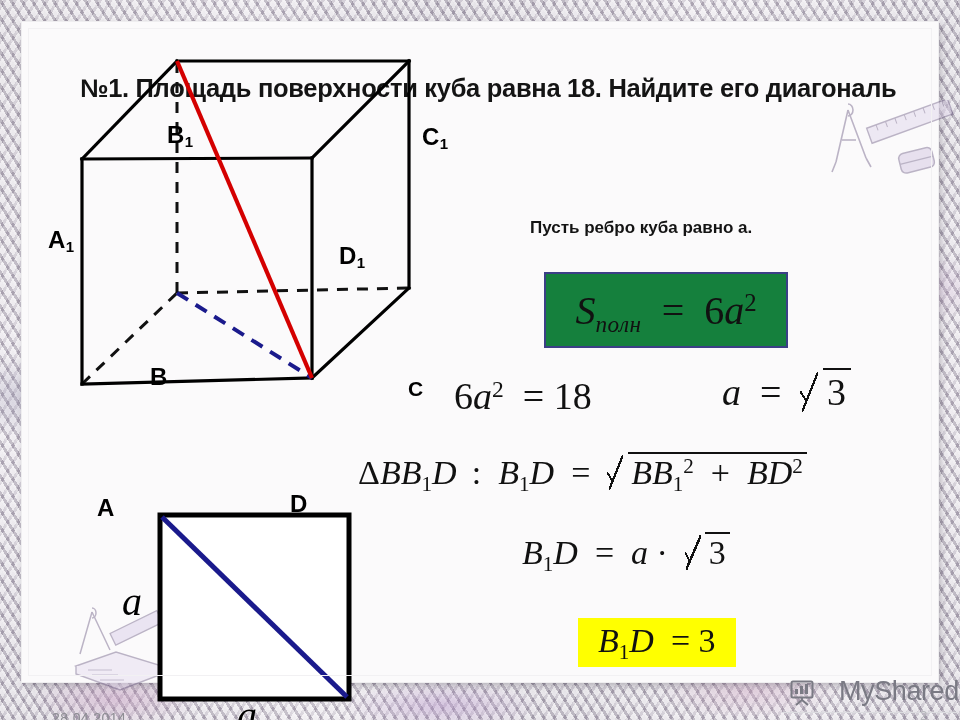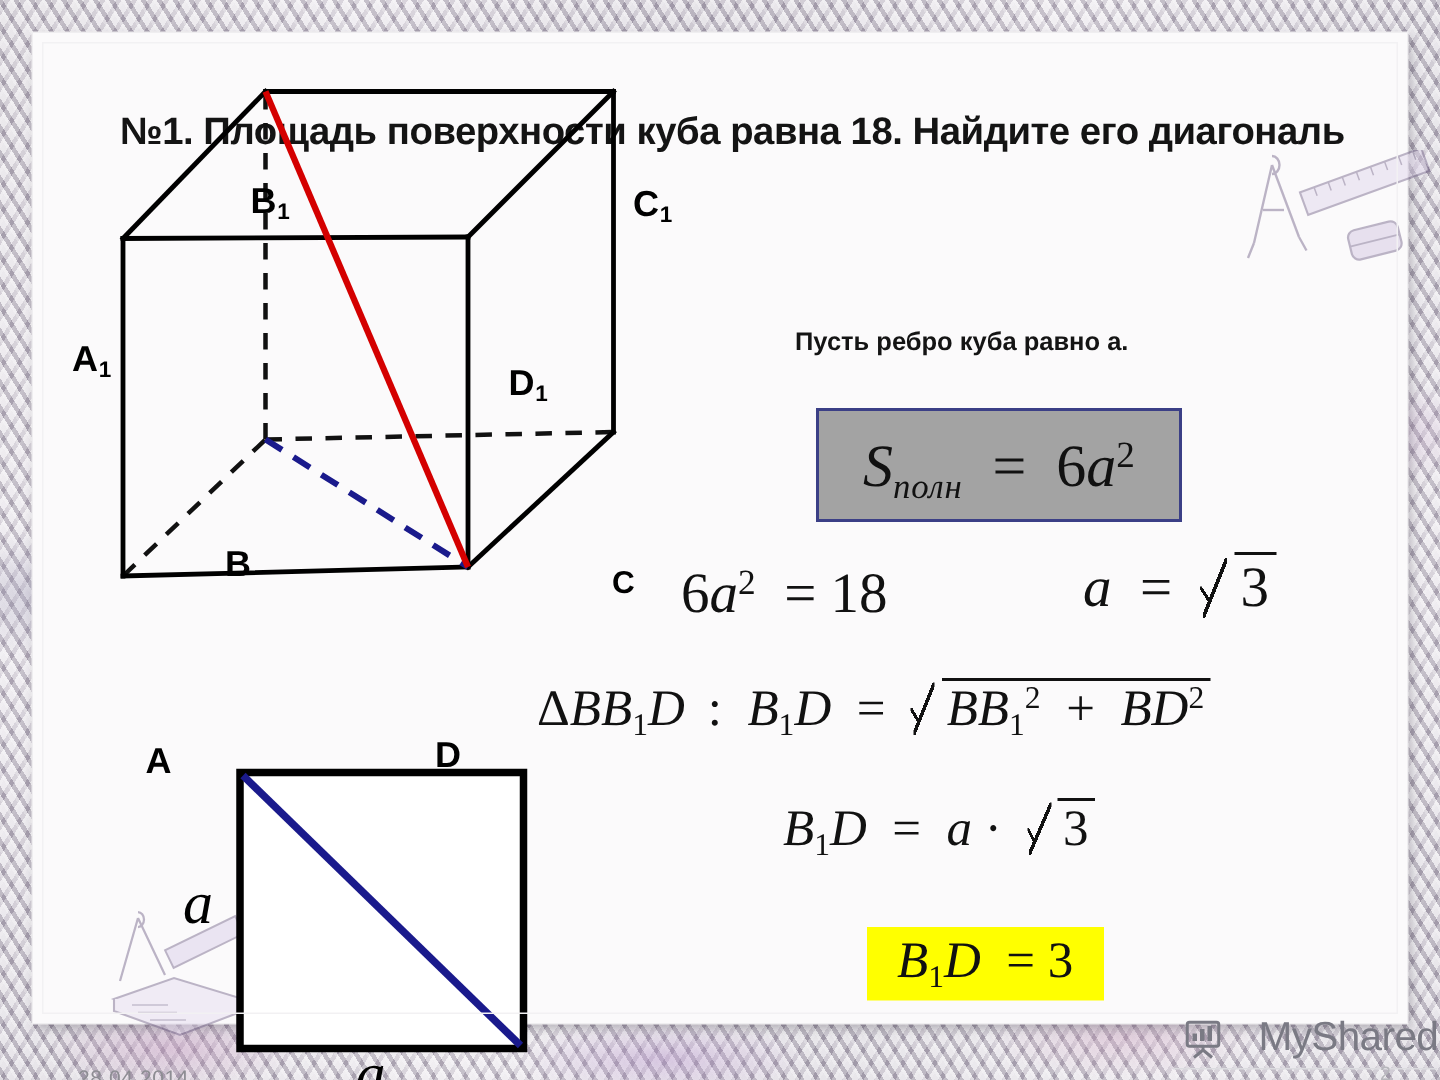--- a/index.html
+++ b/index.html
@@ -88,21 +88,21 @@
     background:linear-gradient(to top right, transparent calc(50% - 1px), #111 calc(50% - 1px), #111 calc(50% + 1px), transparent calc(50% + 1px));
   }
 
   #lead-text{
     position:absolute;left:508px;top:196px;
     font-size:17px;font-weight:bold;color:#141414;white-space:nowrap;
     font-family:"Liberation Sans", sans-serif;
   }
   #formula-box{
     position:absolute;left:522px;top:250px;width:240px;height:72px;
-    border:2px solid #3b3f86;background:#a3a3a3;
+    border:2px solid #3b3f86;background:#15803d;
     display:flex;align-items:center;justify-content:center;
   }
   #formula-box .math{font-size:40px;}
 
   #eq-6a2{position:absolute;left:432px;top:352px;font-size:38px;white-space:nowrap;}
   #eq-a{position:absolute;left:700px;top:344px;font-size:38px;white-space:nowrap;}
   #eq-tri{position:absolute;left:336px;top:428px;font-size:34px;white-space:nowrap;}
   #eq-b1d{position:absolute;left:500px;top:508px;font-size:34px;white-space:nowrap;}
   #answer-box{
     position:absolute;left:556px;top:596px;padding:4px 20px 7px;

